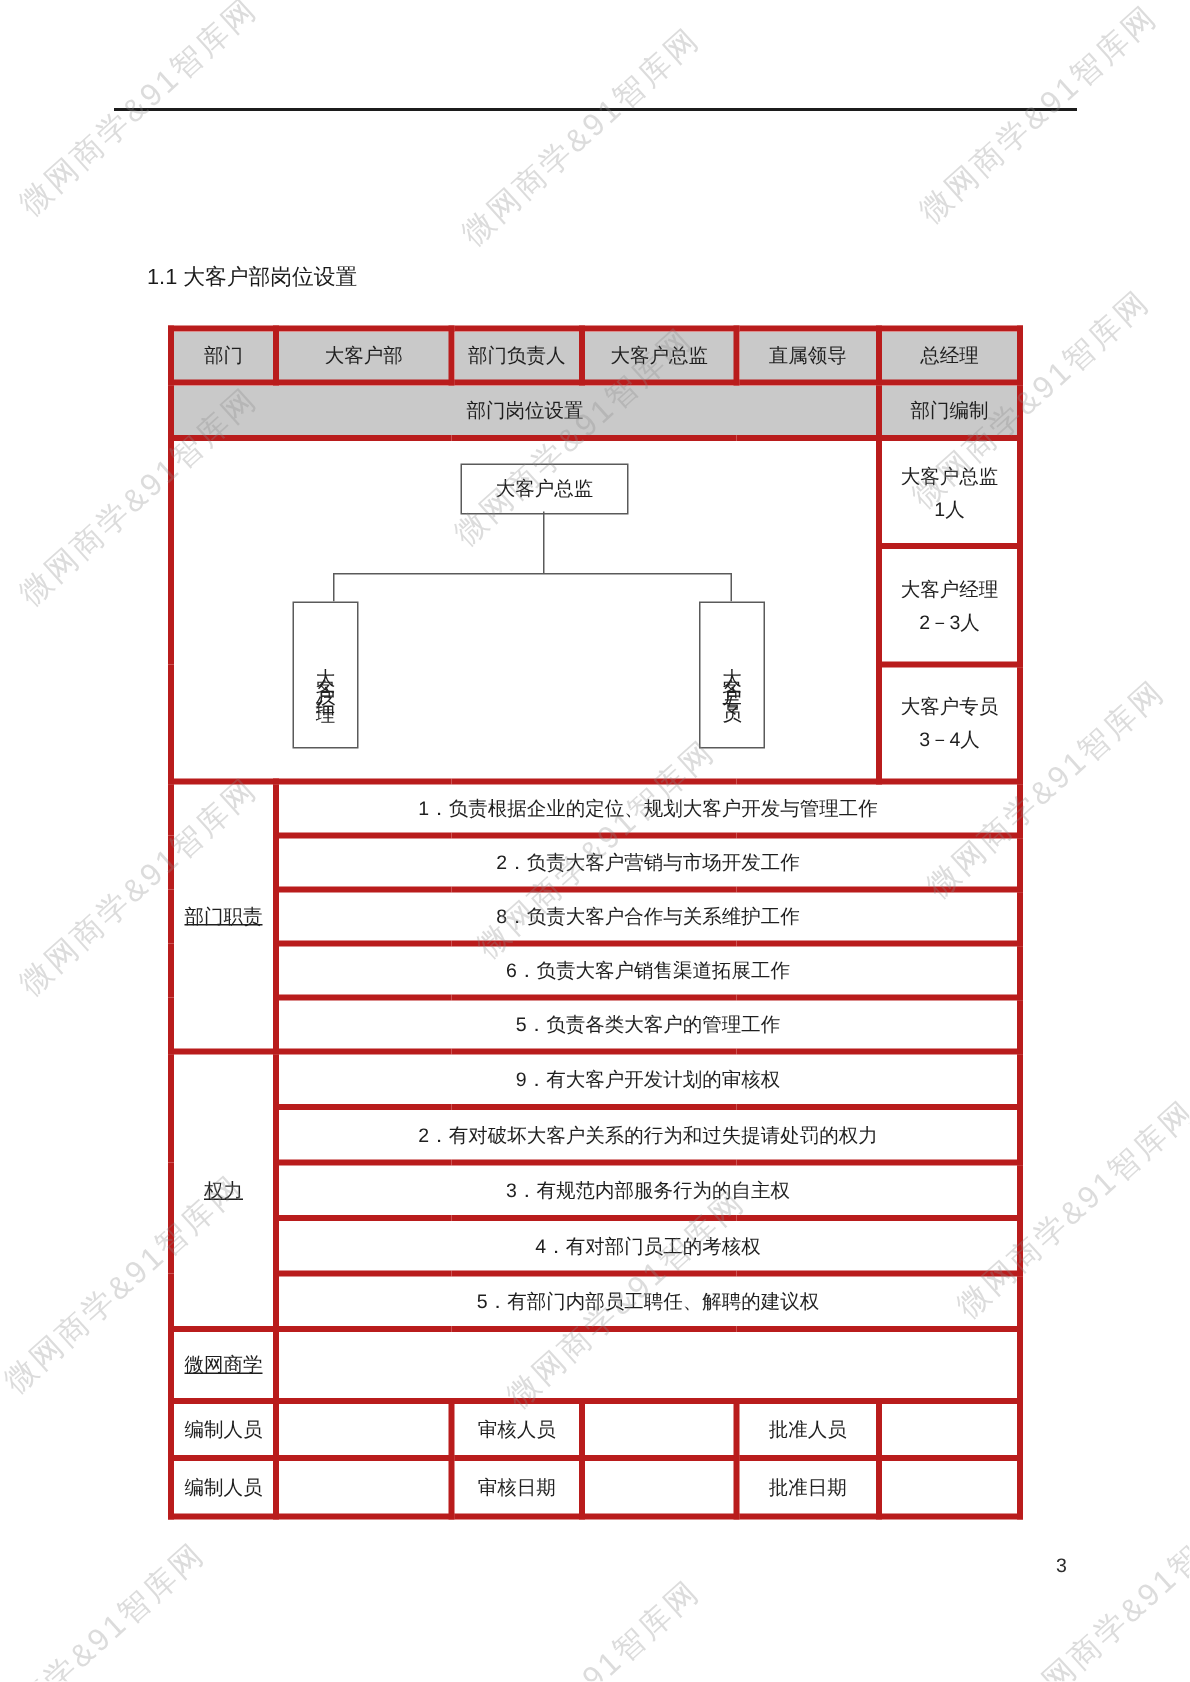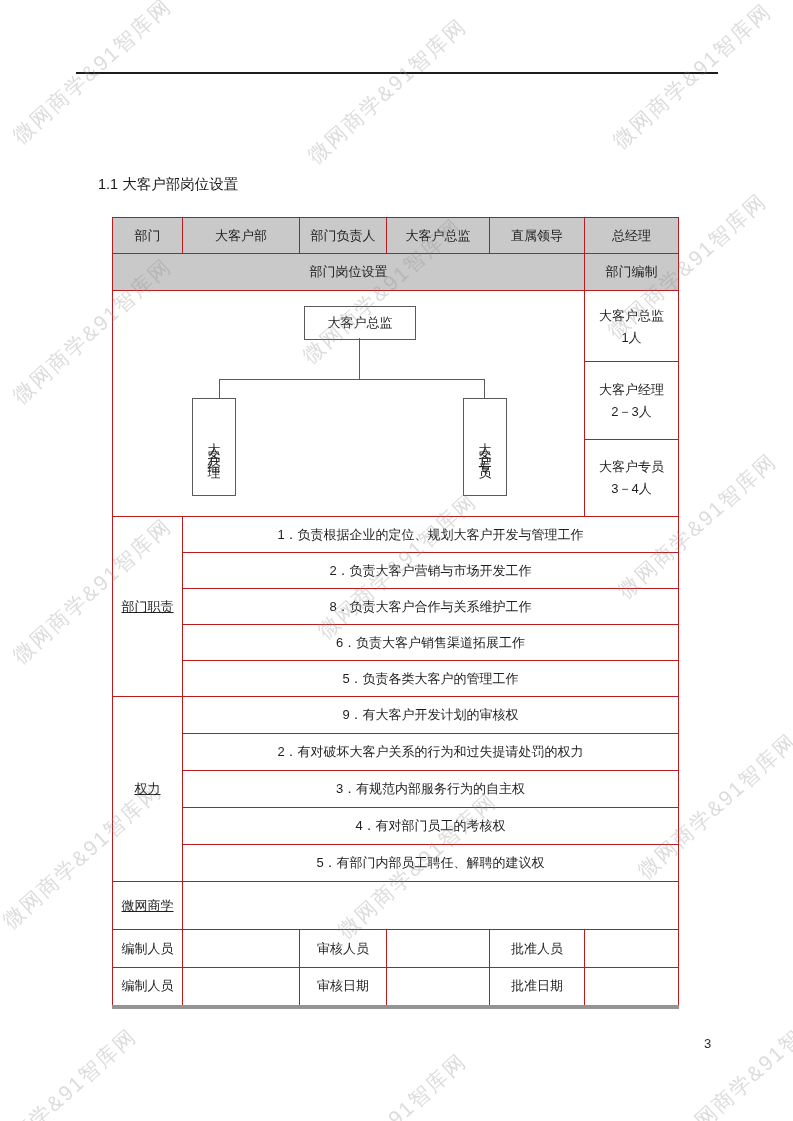--- a/index.html
+++ b/index.html
@@ -11,21 +11,21 @@
   }
   .top-rule { position:absolute; left:76px; top:72px; width:642px; height:2px; background:#1c1c1c; }
   .chapter-title { position:absolute; left:76px; top:100px; margin:0; font-size:19px; font-weight:600; letter-spacing:0.5px; color:#1a1a1a; }
   .section-title { position:absolute; left:92px; top:169px; margin:6px; font-size:14.5px; font-weight:400; color:#1a1a1a; }
 
   table.main {
     position:absolute; left:112px; top:217px; width:566px;
     border-collapse:collapse; table-layout:fixed; font-size:13px;
     border:1px solid #4d4d4d; border-bottom:4px solid #949494;
   }
-  table.main td { border:1px solid #b91c1c; text-align:center; vertical-align:middle; padding:0; overflow:hidden; }
+  table.main td { border:4px solid #b91c1c; text-align:center; vertical-align:middle; padding:0; overflow:hidden; }
   td.gray { background:#c9c9c9; }
   td.item { text-align:left; padding:0 6px 0 10px; }
   td.label-cell { text-align:center;text-decoration:underline; }
 
   .orgcell { position:relative; height:225px; }
   .orgbox { position:absolute; border:1px solid #5a5a5a; background:#ffffff; display:flex; align-items:center; justify-content:center; }
   .orgbox.root { left:191px; top:15px; width:110px; height:32px; }
   .orgbox.leaf-left  { left:79px;  top:107px; width:42px; height:96px; }
   .orgbox.leaf-right { left:350px; top:107px; width:42px; height:96px; }
   .vtext { writing-mode:vertical-rl; text-orientation:upright; letter-spacing:6px; line-height:1; }

